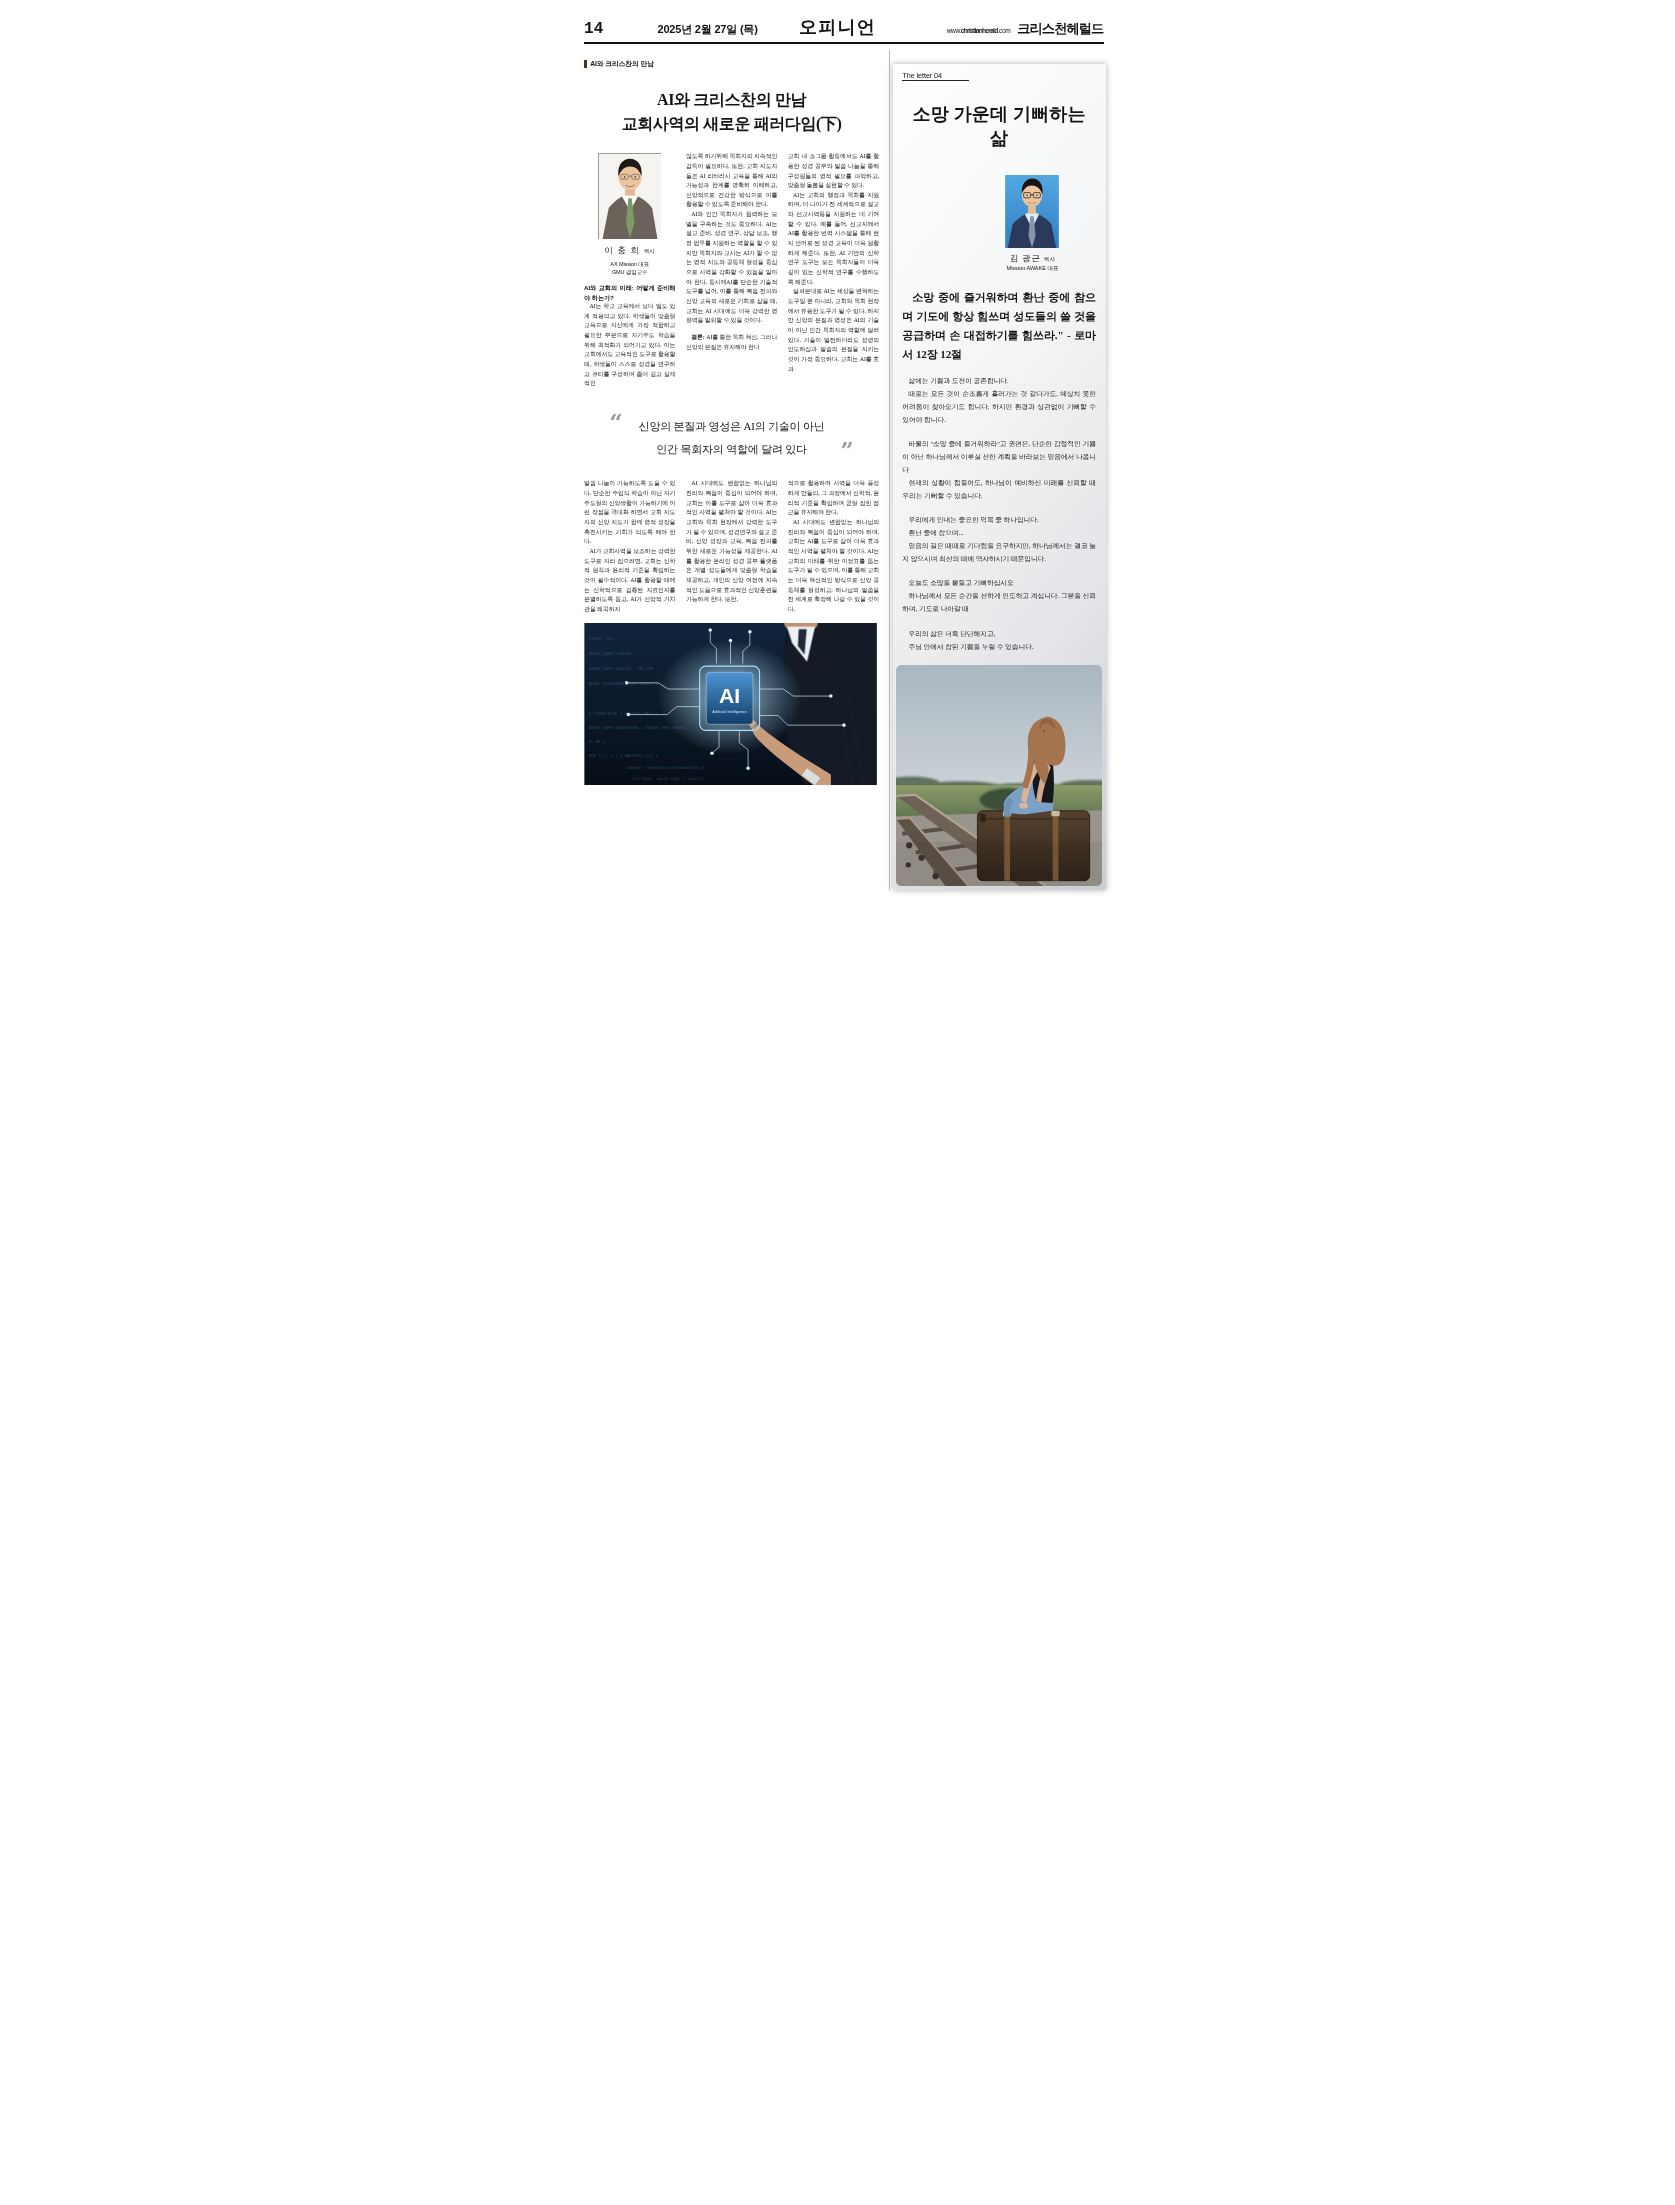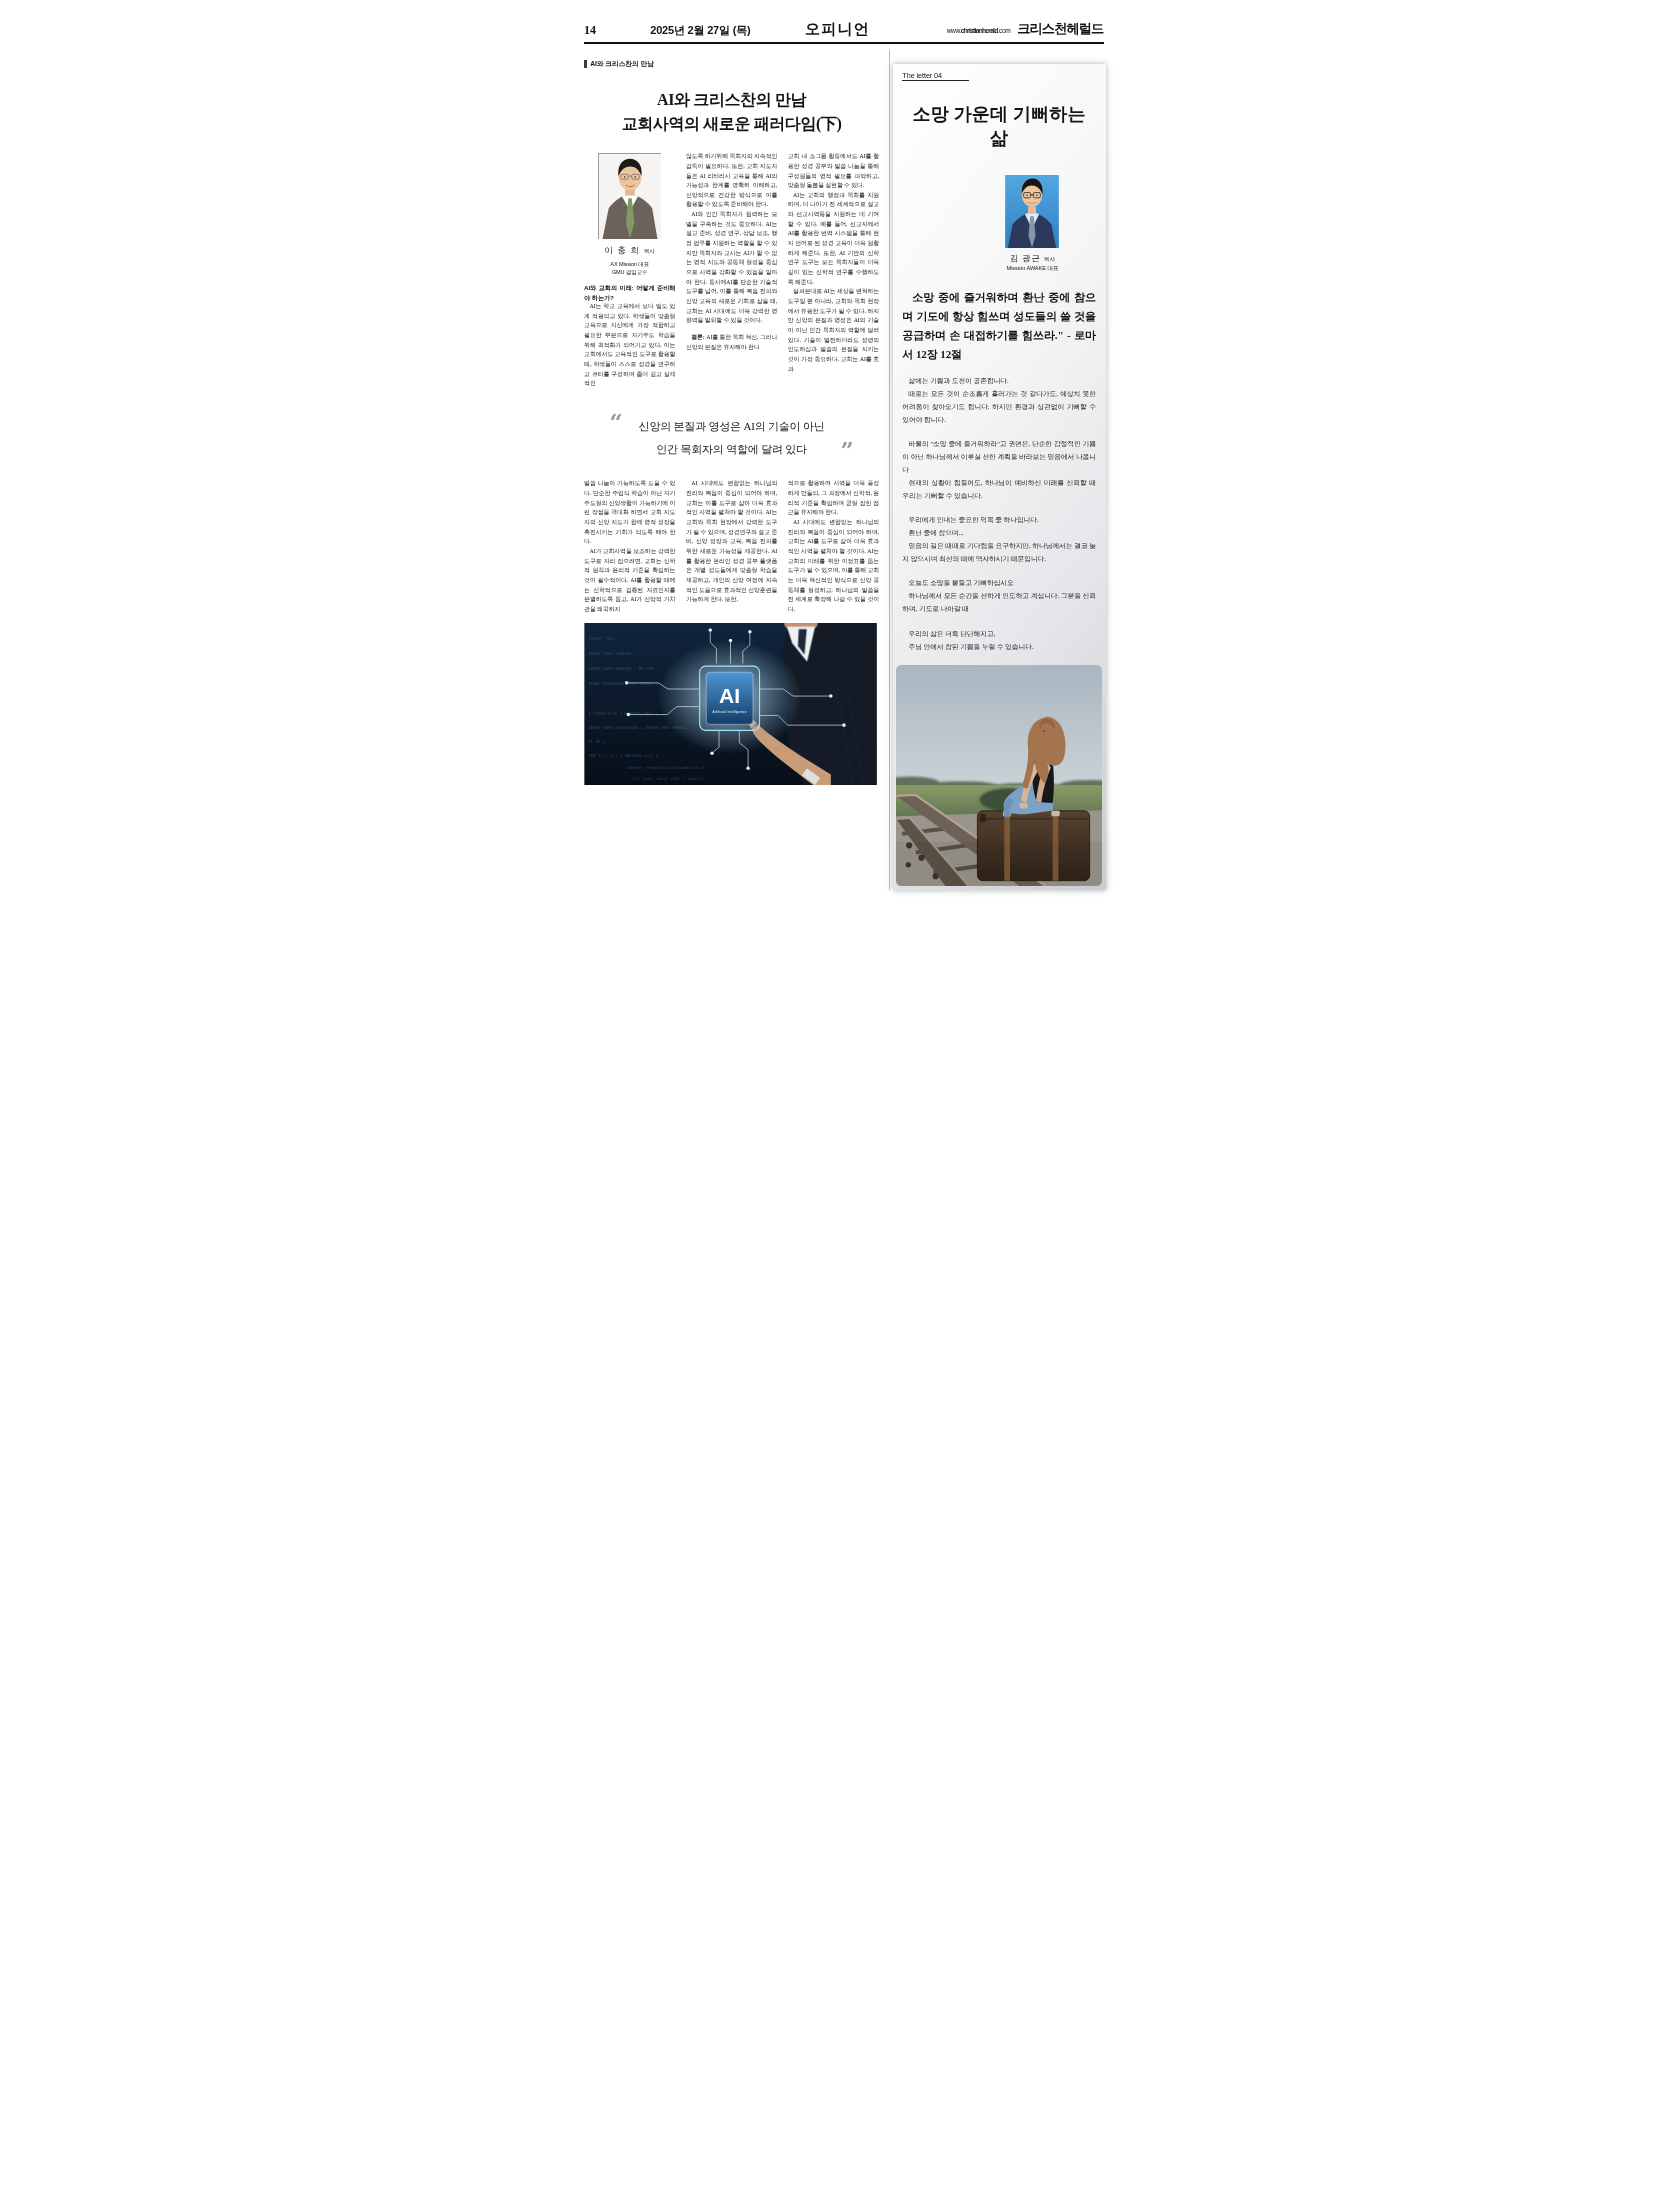--- a/index.html
+++ b/index.html
@@ -2,23 +2,23 @@
 <html style="font-size:7px"><head>
 <meta charset="utf-8">
 <style>
   * { margin:0; padding:0; box-sizing:border-box; }
   body { background:#ffffff; font-family:"Liberation Serif","DejaVu Serif",serif; color:#141414; }
   .page { position:relative; width:558px; min-height:840px; margin:0 auto; background:#fff; padding:0 0 10.6px 0; }
 
   
   .hdr { position:relative; height:42px; padding:0 13.2px 0 25.6px; }
   .hdr-left { position:absolute; left:25.6px; bottom:4.4px; display:flex; align-items:baseline; gap:6.2px; }
-  .hdr-pageno { font-size:12px; font-weight:bold; font-family:Liberation Serif, serif;text-align:right; }
+  .hdr-pageno { font-size:16px; font-weight:bold; font-family:Liberation Mono, monospace;text-align:right; }
   .hdr-date { font-size:11px; font-weight:bold; font-family:"Liberation Sans","DejaVu Sans",sans-serif; letter-spacing:-0.2px;margin-left:48px; }
-  .hdr-section { position:absolute; left:50%; transform:translateX(-50%); bottom:3.5px; font-size:15px; font-weight:bold; font-family:Liberation Sans, sans-serif; letter-spacing:1.3px;text-align:right; }
+  .hdr-section { position:absolute; left:50%; transform:translateX(-50%); bottom:3.5px; font-size:18px; font-weight:bold; font-family:Liberation Sans, sans-serif; letter-spacing:1.3px;text-align:right; }
   .hdr-right { position:absolute; right:13.2px; bottom:4.4px; display:flex; align-items:baseline; gap:7px; }
   .hdr-url { font-size:6.6px; font-family:"Liberation Sans","DejaVu Sans",sans-serif; letter-spacing:-0.4px; }
   .hdr-url b { letter-spacing:-0.7px; }
   .hdr-masthead { font-size:13.2px; font-weight:800; font-family:"Liberation Sans","DejaVu Sans",sans-serif; letter-spacing:-0.9px; }
   .hdr-rule { height:1.8px; background:#111; margin:0 12.3px 0 25px; }
 
   
   .content { display:flex; padding:0 0 0 25.6px; }
   .left-area { width:295px; }
   .v-divider { width:0.4px; background:#b9b9b9; margin:6.2px 0 0 9.7px; }

